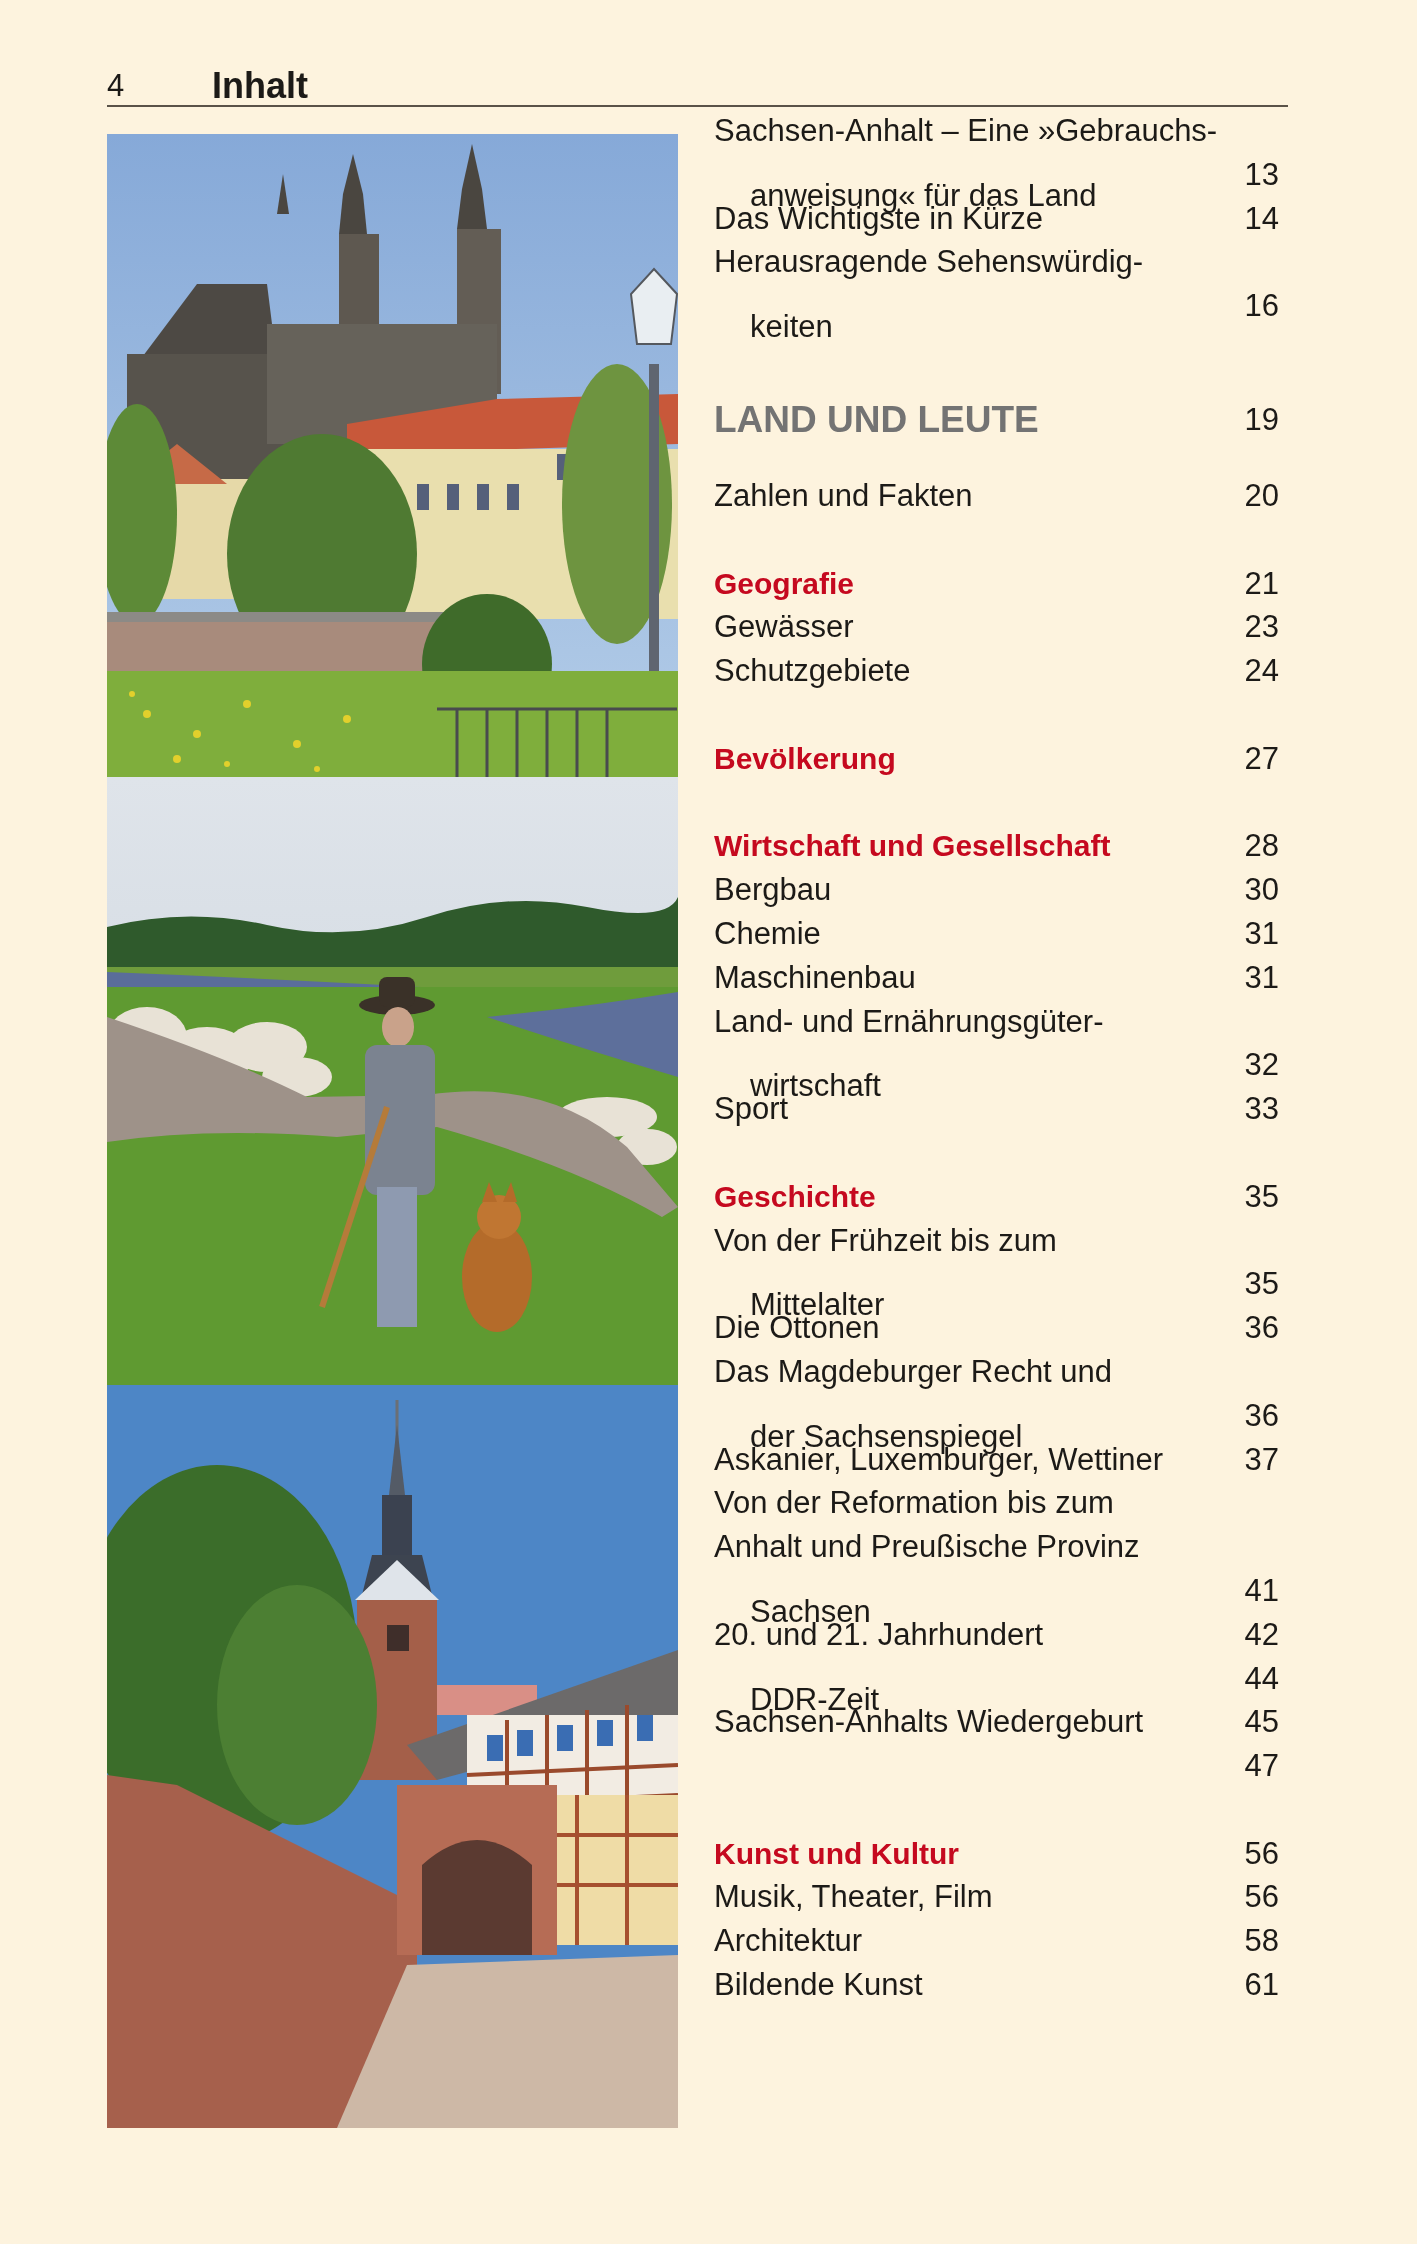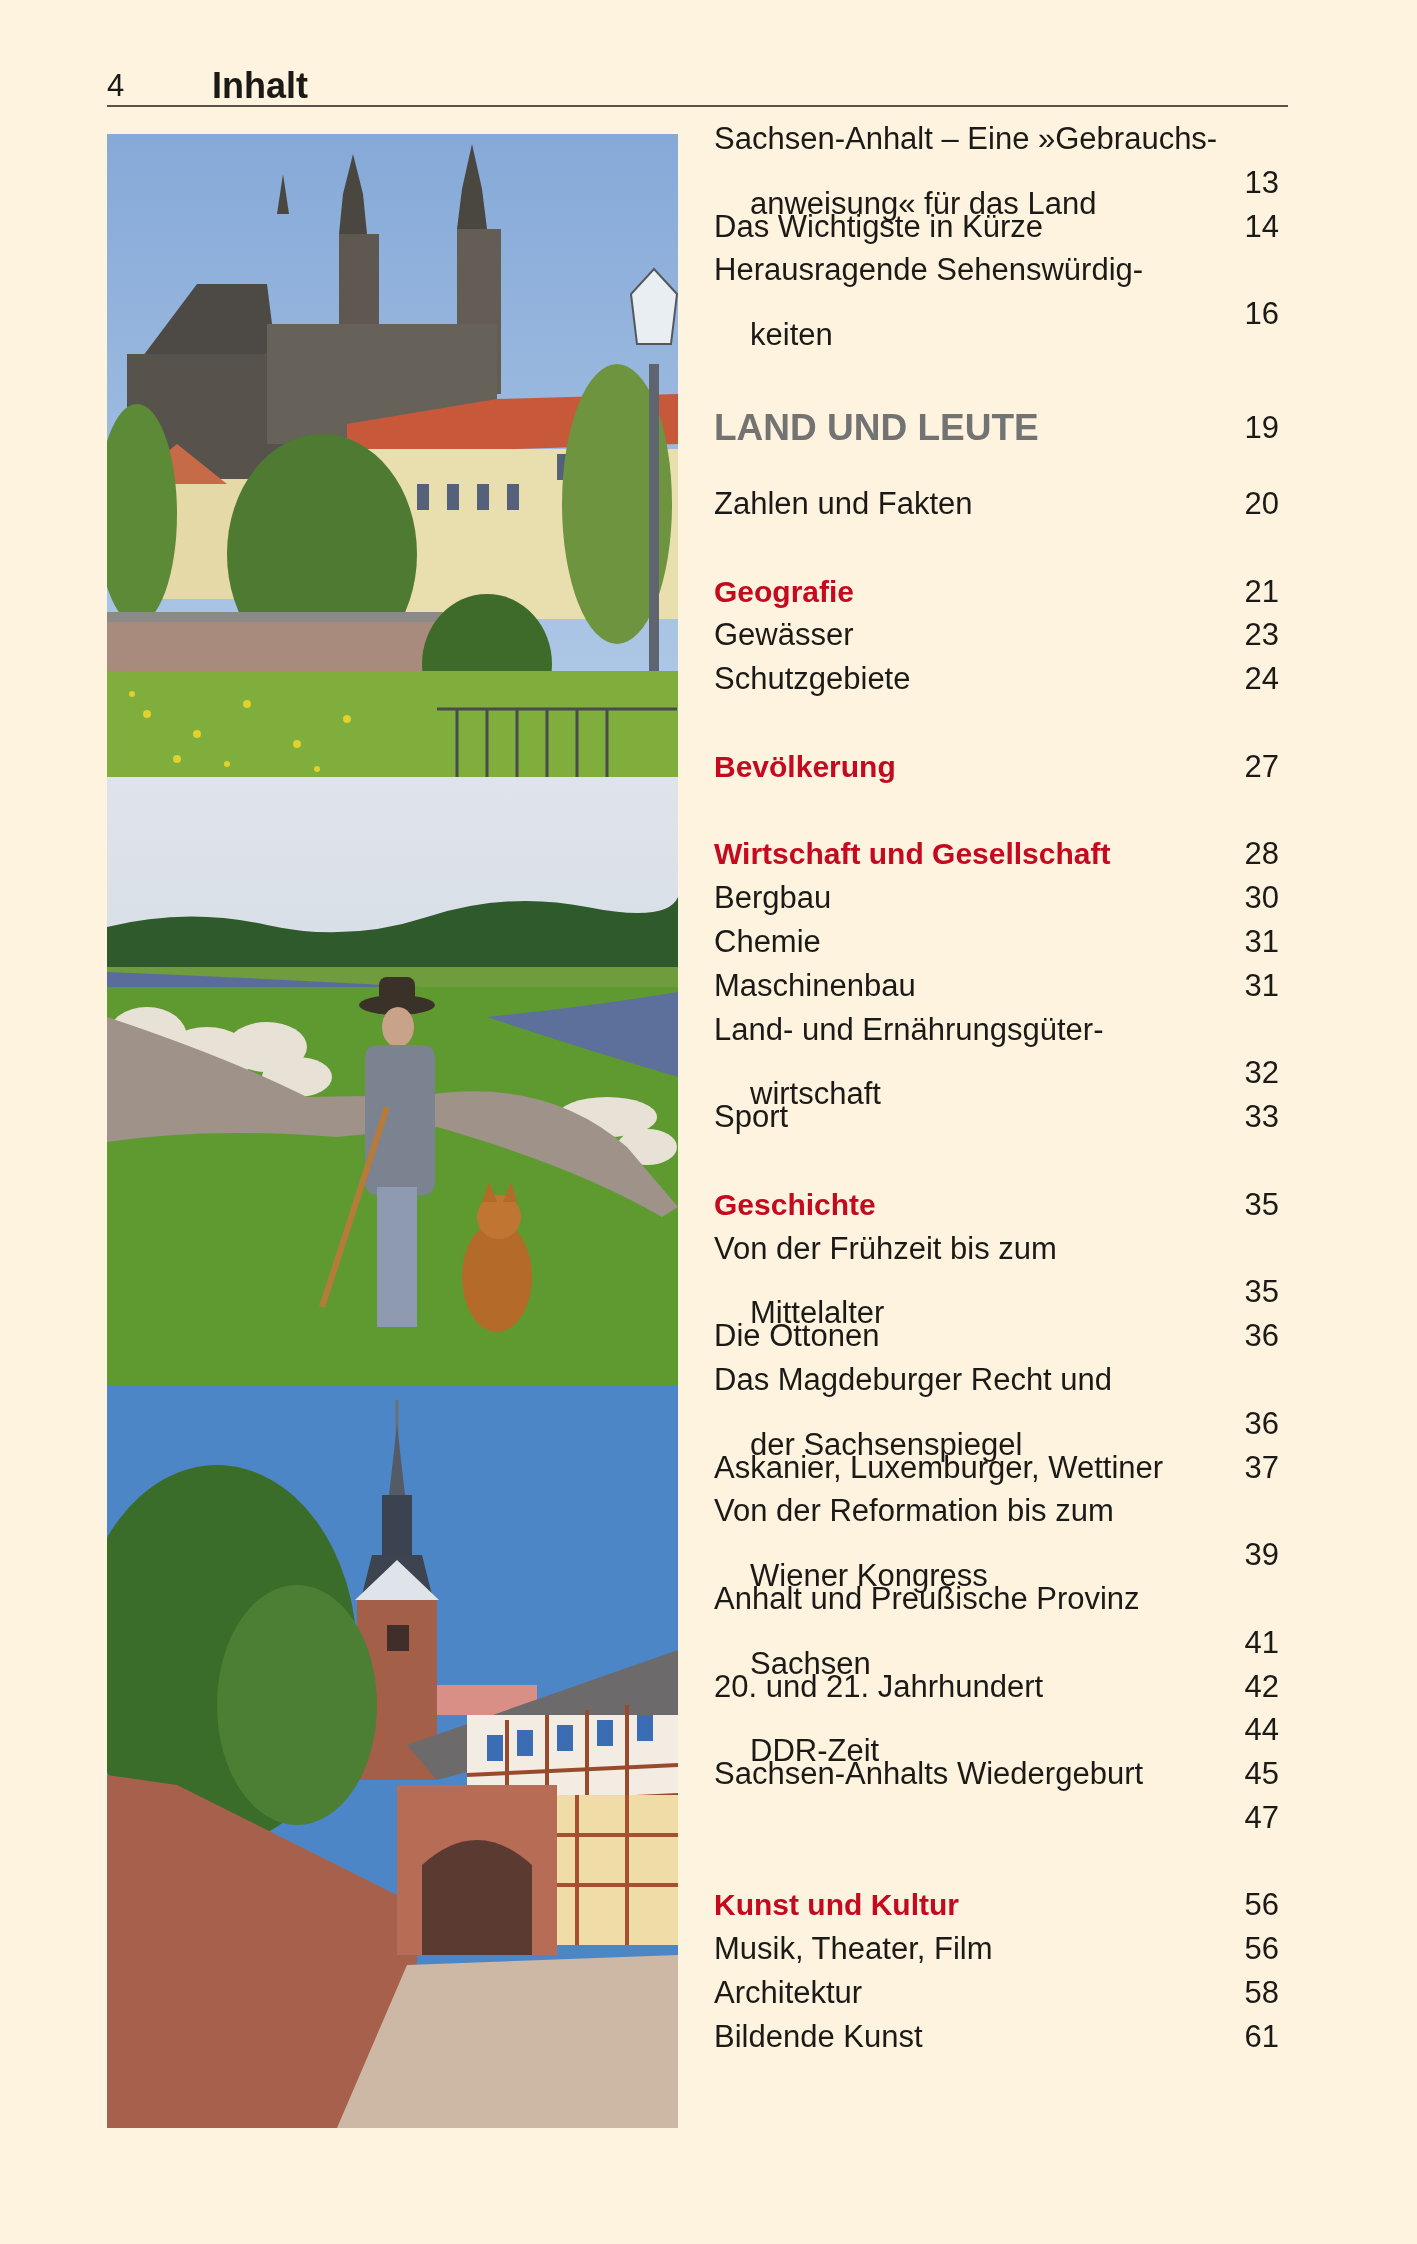--- a/index.html
+++ b/index.html
@@ -15,21 +15,21 @@
   .head-title { position: absolute; left: 105px; top: 0; font-size: 36px; font-weight: bold; line-height: 40px; }
   .head-rule { position: absolute; left: 107px; top: 105px; width: 1181px; height: 2px; background: #5a5248; }
 
   .photos { position: absolute; left: 107px; top: 134px; width: 571px; height: 1994px; }
   .photo { position: absolute; left: 0; width: 571px; overflow: hidden; }
   .photo svg { display: block; width: 100%; height: 100%; }
   .p1 { top: 0; height: 643px; }
   .p2 { top: 643px; height: 608px; }
   .p3 { top: 1251px; height: 743px; }
 
-  .toc { position: absolute; left: 714px; top: 117px; width: 565px; }
+  .toc { position: absolute; left: 714px; top: 109px; width: 565px; }
   .row { position: relative; height: 43.8px; line-height: 43.8px; font-size: 31px; white-space: nowrap; }
   .row .t { position: absolute; left: 0; top: 0; }
   .row.indent .t { left: 36px; margin-top: 21px; }
   .row .n { position: absolute; right: 0; top: 0; }
   .row.sec .t { color: #c5091f; font-weight: bold; font-size: 30px; }
   .row.part { height: 80px; line-height: 80px; margin-top: 52px; }
   .row.part .t { color: #737373; font-weight: bold; font-size: 37px; }
   .gap { height: 43.8px; }
 </style>
 </head>
@@ -305,24 +305,20 @@
     <span class="t">der Sachsenspiegel</span>
     <span class="n">36</span>
   </div>
   <div class="row">
     <span class="t">Askanier, Luxemburger, Wettiner</span>
     <span class="n">37</span>
   </div>
   <div class="row">
     <span class="t">Von der Reformation bis zum</span>
   </div>
-  <div class="row indent">
-    <span class="t">Wiener Kongress</span>
-    <span class="n">39</span>
-  </div>
   <div class="row">
     <span class="t">Anhalt und Preußische Provinz</span>
   </div>
   <div class="row indent">
     <span class="t">Sachsen</span>
     <span class="n">41</span>
   </div>
   <div class="row">
     <span class="t">20. und 21. Jahrhundert</span>
     <span class="n">42</span>

